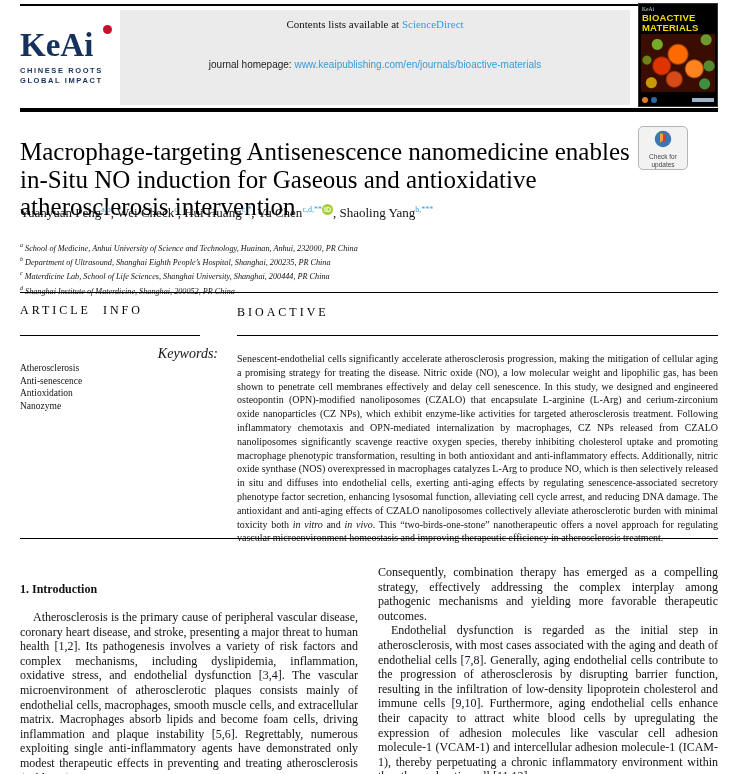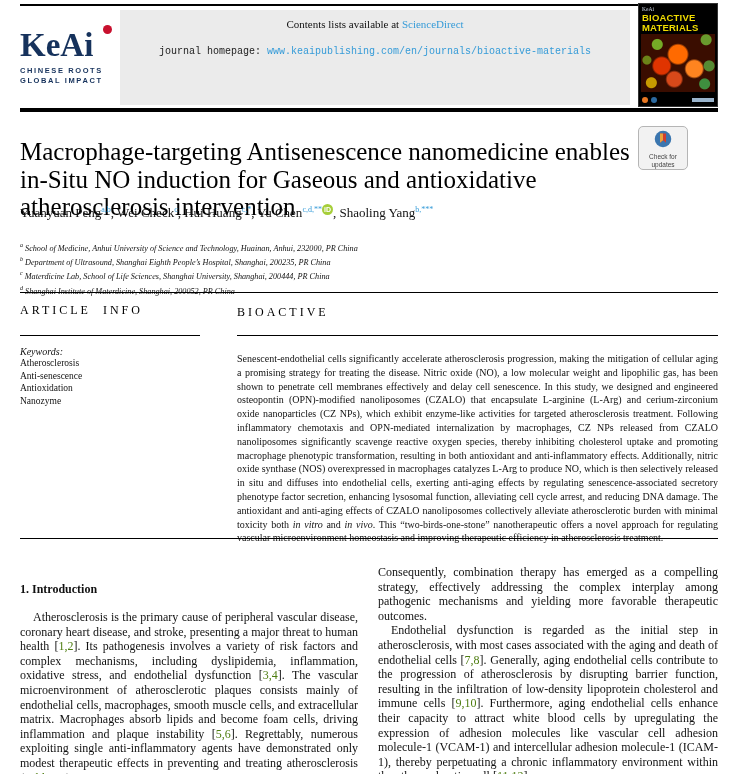--- a/index.html
+++ b/index.html
@@ -17,21 +17,21 @@
   
   .header { position:absolute; top:10px; left:20px; right:20px; height:97px; display:flex; }
   .keai-logo { width:100px; padding-top:18px; position:relative; color:#16325c; }
   .keai-word { font-family:"Liberation Serif", serif; font-weight:700; font-size:33px; line-height:34px; letter-spacing:0px; position:relative; display:inline-block; }
   .keai-dot { position:absolute; top:15px; left:83px; width:9px; height:9px; border-radius:50%; background:#c8102e; }
   .keai-tag { font-family:"Liberation Sans", sans-serif; font-weight:700; font-size:7.5px; letter-spacing:1.6px; line-height:9.5px; margin-top:4px; }
   .jbox { width:510px; background:#ebebeb; text-align:center; height:95px; padding-top:8px; }
   .jbox .contents { font-size:11px; }
   .jbox .contents .lnk { color:#359bd8; }
   .jtitle { font-size:18.5px; margin-top:11px; letter-spacing:.2px; }
-  .jhome { font-family:Liberation Mono, monospace; font-size:10px; margin-top:16px; color:#222; }
+  .jhome { font-family:Liberation Sans, sans-serif; font-size:10px; margin-top:29px; color:#222; }
   .jhome .lnk { color:#359bd8; }
   .cover { width:80px; height:104px; margin-left:auto; margin-top:-7px; background:#000; position:relative; border:1px solid #333; }
   .cover-brand { position:absolute; top:2px; left:3px; color:#cfd8e8; font-family:"Liberation Serif",serif; font-size:5.5px; }
   .cover-title { position:absolute; top:9px; left:3px; color:#f0dc00; font-family:"Liberation Sans",sans-serif; font-weight:700; font-size:9.5px; line-height:9.5px; letter-spacing:.2px; }
   .cover-art { position:absolute; top:30px; left:2px; right:2px; height:58px;
     background:
       radial-gradient(circle at 22% 18%, rgba(120,180,40,.95) 0 5px, transparent 6px),
       radial-gradient(circle at 88% 10%, rgba(110,170,50,.9) 0 5px, transparent 6px),
       radial-gradient(circle at 8% 45%, rgba(120,160,30,.8) 0 4px, transparent 5px),
       radial-gradient(circle at 92% 55%, rgba(90,160,60,.85) 0 5px, transparent 6px),
@@ -56,36 +56,36 @@
   .authors sup { font-size:8px; color:#359bd8; }
   .orcid { display:inline-block; width:11px; height:11px; border-radius:50%; background:#a6ce39; color:#fff; font-family:"Liberation Sans",sans-serif; font-size:7px; font-weight:700; line-height:11px; text-align:center; vertical-align:super; cursor:pointer; }
   .affils { position:absolute; top:240px; left:20px; font-size:8.2px; font-style:italic; line-height:11.5px; color:#111; }
   .affils sup { font-size:6px; }
 
   
   .info { position:absolute; top:303px; left:20px; right:20px; }
   .ih { font-size:12px; letter-spacing:3px; word-spacing:6px; color:#000; }
   .info-left { position:absolute; left:0; top:0; width:198px; }
   .info-left .hr { width:180px; height:1px; background:#000; margin-top:17px; }
-  .kw-label { font-style:italic; font-size:10px; margin-top:10px; }
+  .kw-label { font-style:italic; font-size:14px; margin-top:10px;text-align:right; }
   .kw { font-size:9.5px; line-height:12.5px; }
   .info-right { position:absolute; left:217px; right:0; top:2px; }
   .info-right .hr { width:100%; height:1px; background:#000; margin-top:15px; }
   .abstract { margin-top:16px; font-size:10px; line-height:13.8px; text-align:justify; color:#111; }
   .abstract .it { font-style:italic; }
 
   
   .bodycols { position:absolute; top:565px; left:20px; right:20px; }
   .col-left { position:absolute; left:0; top:17px; width:338px; }
   .col-right { position:absolute; left:358px; top:0; width:340px; }
   .sec-h { font-size:12px; font-weight:700; }
   .par { font-size:12px; line-height:14.6px; text-align:justify; color:#111; }
   .par.indent { text-indent:13px; }
   .col-left .par { margin-top:13px; }
-  .cite { color:#4d7c0f; cursor:pointer; }
+  .cite { color:#0f172a; cursor:pointer; }
   .lnk { cursor:pointer; }
 </style>
 </head>
 <body>
 
 <div class="page">
   <div class="rule rule-top"></div>
 
   <div class="header">
     <div class="keai-logo">

